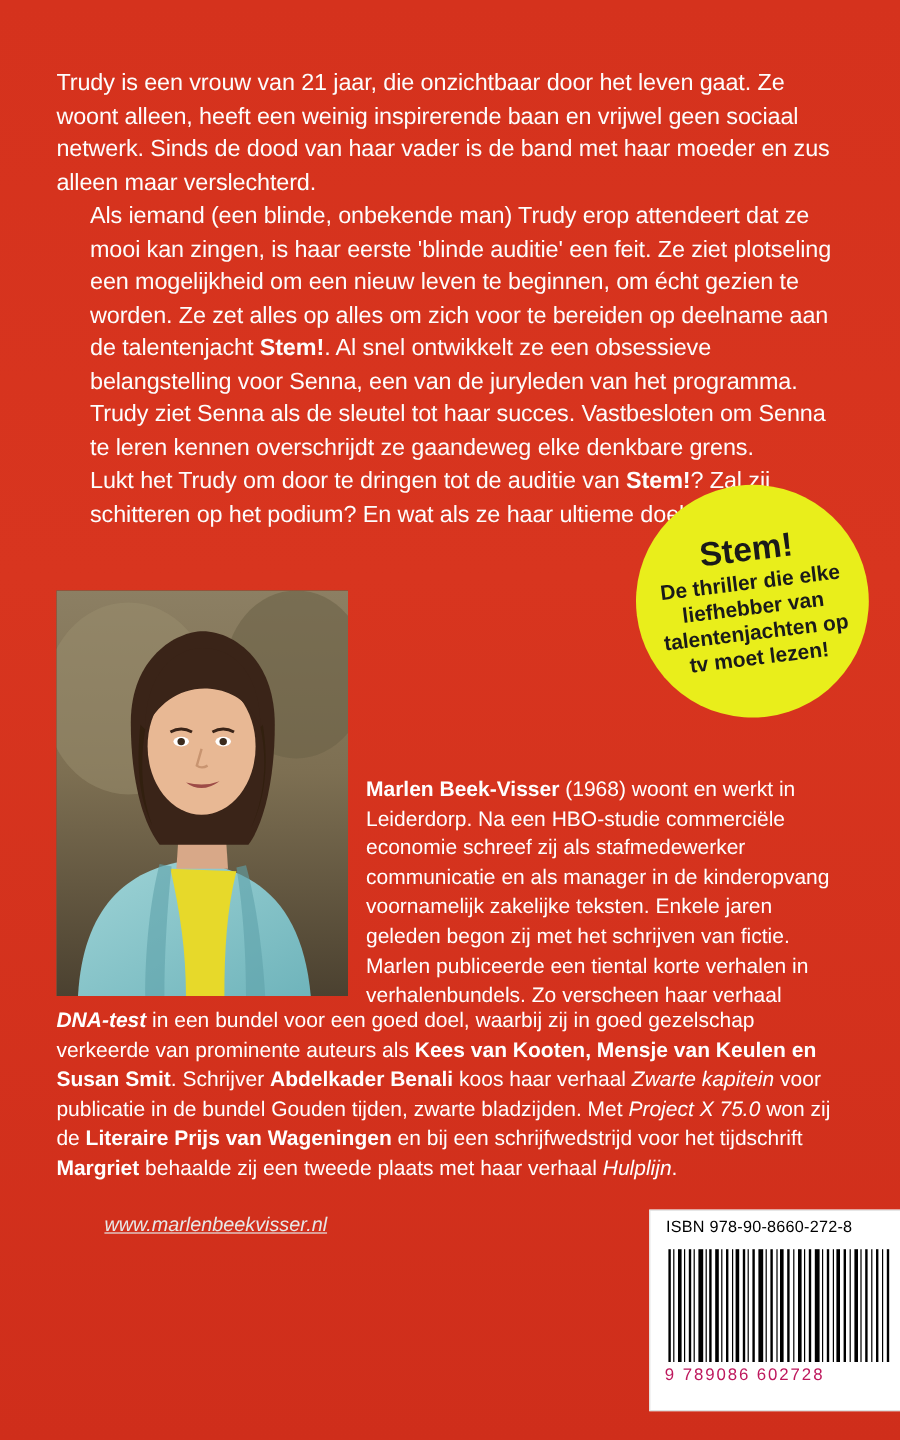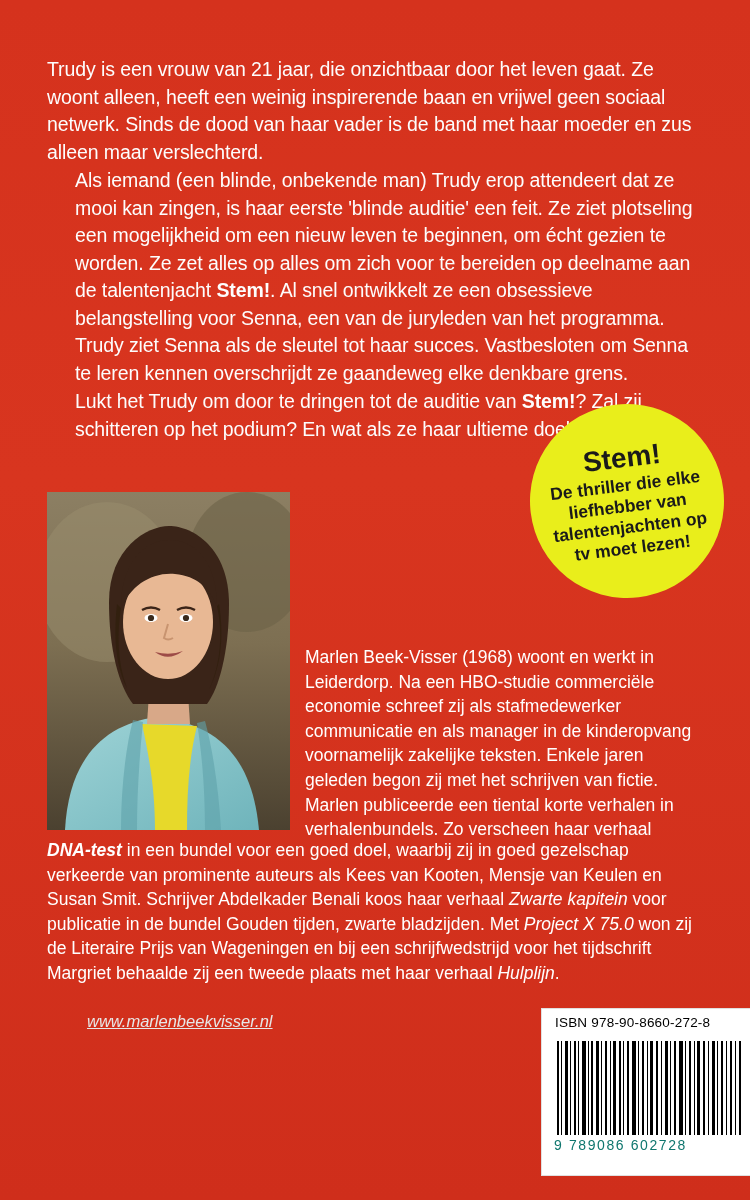--- a/index.html
+++ b/index.html
@@ -92,21 +92,21 @@
   }
   .bio-bottom {
     position: absolute;
     left: 47px;
     top: 838px;
     width: 660px;
     font-size: 17.5px;
     line-height: 24.6px;
     color: #ffffff;
   }
-  .bio-right b, .bio-bottom b { font-weight: normal; }
+  .bio-right b, .bio-bottom b { font-weight: bold; }
   .bio-right i, .bio-bottom i { font-style: italic; }
   .bio-bottom .bi { font-style: italic; font-weight: bold; }
 
   .website {
     position: absolute;
     left: 49px;
     top: 1012px;
     font-size: 16.5px;
     font-style: italic;
     color: #e7e7e7;
@@ -145,21 +145,21 @@
     background: #000;
     height: 94px;
   }
   .barcode-digits {
     position: absolute;
     left: 12px;
     top: 128px;
     width: 192px;
     font-size: 14px;
     letter-spacing: 1.6px;
-    color: #0f766e;
+    color: #be185d;
     font-family: "Liberation Sans", sans-serif;
   }
 </style>
 </head>
 <body>
 
 <div class="page">
 
   <div class="blurb">
     <p>Trudy is een vrouw van 21 jaar, die onzichtbaar door het leven gaat. Ze woont alleen, heeft een weinig inspirerende baan en vrijwel geen sociaal netwerk. Sinds de dood van haar vader is de band met haar moeder en zus alleen maar verslechterd.</p>

